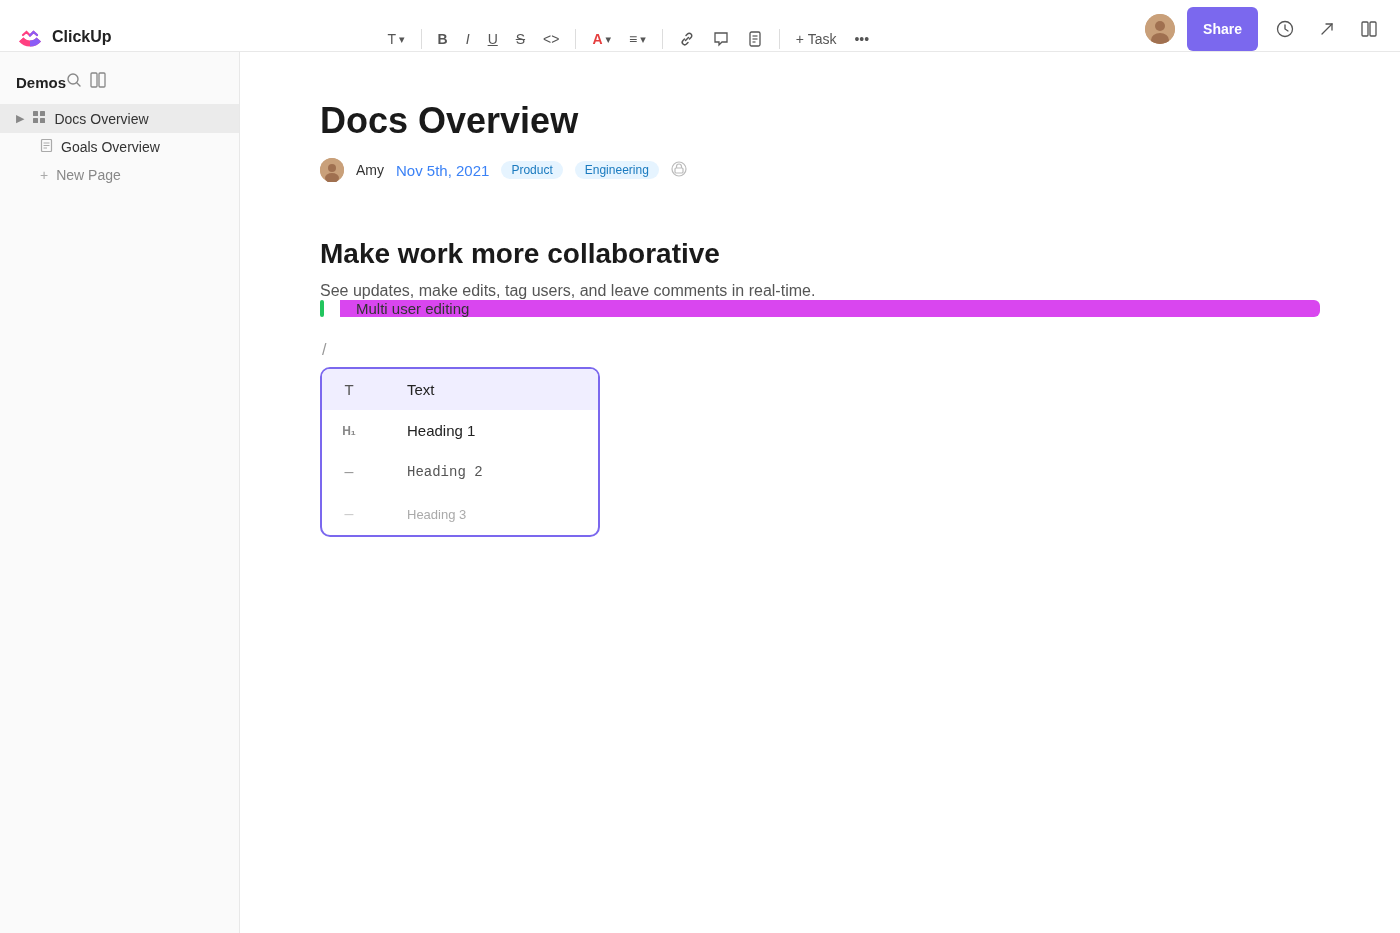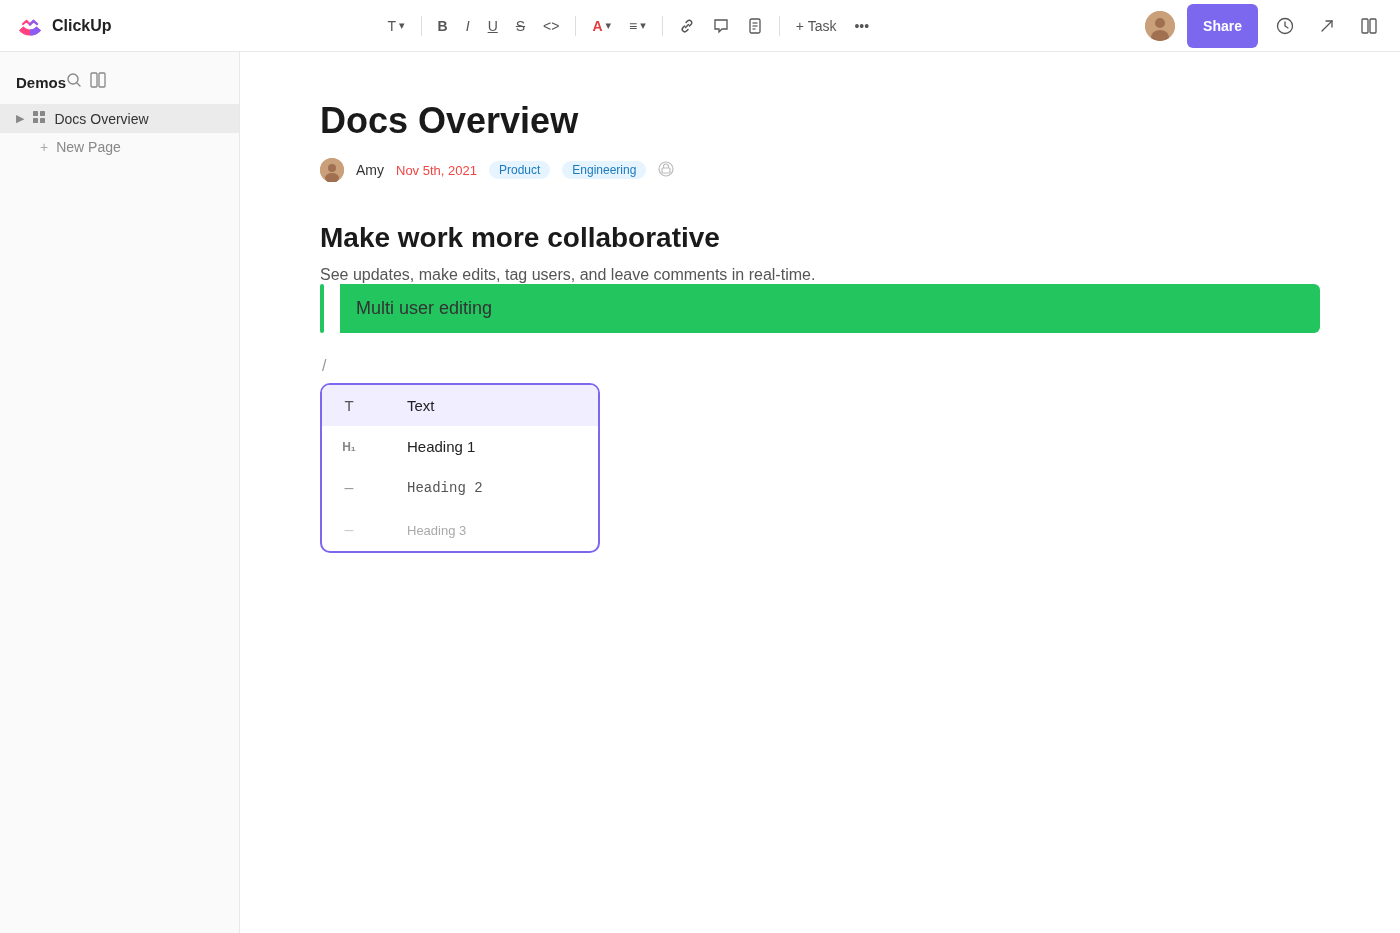--- a/index.html
+++ b/index.html
@@ -1,20 +1,20 @@
 <!DOCTYPE html>
 <html><head>
   <meta charset="utf-8">
   <style>
     * { margin: 0; padding: 0; box-sizing: border-box; }
     body { font-family: -apple-system, BlinkMacSystemFont, 'Segoe UI', sans-serif; background: #fff; display: flex; flex-direction: column; height: 100vh; overflow: hidden; }
 
     
     .toolbar {
-      display: flex; align-items: center; justify-content: space-between;
+      display: flex; align-items: flex-end; justify-content: space-between;
       height: 52px; border-bottom: 1px solid #e8e8e8;
       padding: 0 16px; flex-shrink: 0;
     }
     .toolbar-left { display: flex; align-items: center; gap: 4px; }
     .toolbar-logo { display: flex; align-items: center; gap: 8px; font-weight: 700; font-size: 16px; color: #222; }
     .logo-icon { width: 28px; height: 28px; }
     .toolbar-center { display: flex; align-items: center; gap: 6px; }
     .toolbar-right { display: flex; align-items: center; gap: 12px; }
     .toolbar-btn {
       background: none; border: none; cursor: pointer;
@@ -53,41 +53,41 @@
     .sidebar-item-icon { font-size: 13px; color: #666; flex-shrink: 0; }
     .sidebar-item-arrow { font-size: 11px; color: #888; flex-shrink: 0; }
     .new-page-item {
       display: flex; align-items: center; gap: 8px;
       padding: 6px 16px; cursor: pointer; font-size: 14px; color: #888;
     }
 
     
     .content { flex: 1; overflow-y: auto; padding: 48px 80px; }
     .doc-title { font-size: 36px; font-weight: 700; color: #1a1a1a; margin-bottom: 16px; }
-    .doc-meta { display: flex; align-items: center; gap: 12px; margin-bottom: 40px; }
+    .doc-meta { display: flex; align-items: center; gap: 12px; margin-bottom: 56px; }
     .doc-avatar { width: 24px; height: 24px; border-radius: 50%; background: #c9a07a; flex-shrink: 0; }
     .doc-author { font-size: 14px; color: #333; font-weight: 500; }
-    .doc-date { font-size: 13px; color: #ef4444; }
+    .doc-date { font-size: 15px; color: #3b82f6; }
     .tag {
       padding: 2px 10px; border-radius: 12px; font-size: 12px; font-weight: 500; cursor: pointer;
     }
     .tag-product { background: #e6f4ff; color: #1a7abf; }
     .tag-engineering { background: #e6f4ff; color: #1a7abf; }
     .doc-lock-icon { color: #aaa; font-size: 14px; }
 
     .doc-heading { font-size: 28px; font-weight: 700; color: #1a1a1a; margin-bottom: 12px; }
     .doc-subtitle { font-size: 16px; color: #555; }
 
     .blockquote-block {
       display: flex; align-items: stretch; margin-bottom: 24px;
     }
     .blockquote-bar { width: 4px; background: #22c55e; border-radius: 2px; flex-shrink: 0; margin-right: 16px; }
     .blockquote-content {
-      background: #22c55e; flex: 1; padding: 14px 16px;
-      border-radius: 0 6px 6px 0; font-size: 18px; color: #333;
+      background: #d946ef; flex: 1; padding: 0 16px;
+      border-radius: 0 6px 6px 0; font-size: 15px; color: #333;
     }
 
     .slash-line { font-size: 16px; color: #999; margin-bottom: 8px; padding-left: 2px; }
 
     .dropdown-menu {
       border: 2px solid #7b68ee; border-radius: 10px;
       width: 280px; background: #fff;
       overflow: hidden;
     }
     .dropdown-item {
@@ -220,20 +220,31 @@
           <rect x="1" y="1" width="5" height="5" rx="0.5" fill="#888"></rect>
           <rect x="8" y="1" width="5" height="5" rx="0.5" fill="#888"></rect>
           <rect x="1" y="8" width="5" height="5" rx="0.5" fill="#888"></rect>
           <rect x="8" y="8" width="5" height="5" rx="0.5" fill="#888"></rect>
         </svg>
       </span>
       <span>Docs Overview</span>
     </div>
 
 
+    <div class="sidebar-item" style="padding-left:40px;">
+      <span class="sidebar-item-icon">
+        <svg width="13" height="13" viewBox="0 0 13 13" fill="none">
+          <rect x="1.5" y="0.5" width="10" height="12" rx="1" stroke="#aaa" stroke-width="1.2" fill="none"></rect>
+          <line x1="3.5" y1="4" x2="9.5" y2="4" stroke="#aaa" stroke-width="1"></line>
+          <line x1="3.5" y1="6.5" x2="9.5" y2="6.5" stroke="#aaa" stroke-width="1"></line>
+          <line x1="3.5" y1="9" x2="7" y2="9" stroke="#aaa" stroke-width="1"></line>
+        </svg>
+      </span>
+      <span>Goals Overview</span>
+    </div>
 
     <div class="new-page-item" style="padding-left:40px;">
       <span style="font-size:14px;color:#aaa;">+</span>
       <span>New Page</span>
     </div>
   </div>
 
   <div class="content">
     <h1 class="doc-title">Docs Overview</h1>
 

